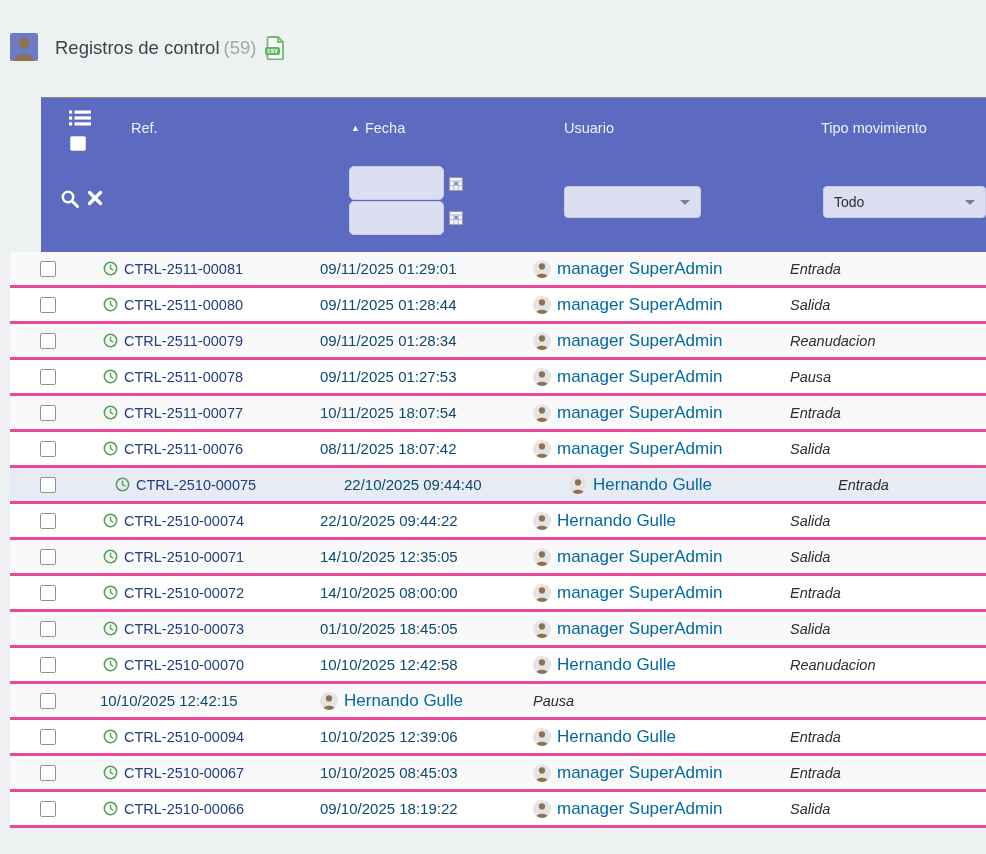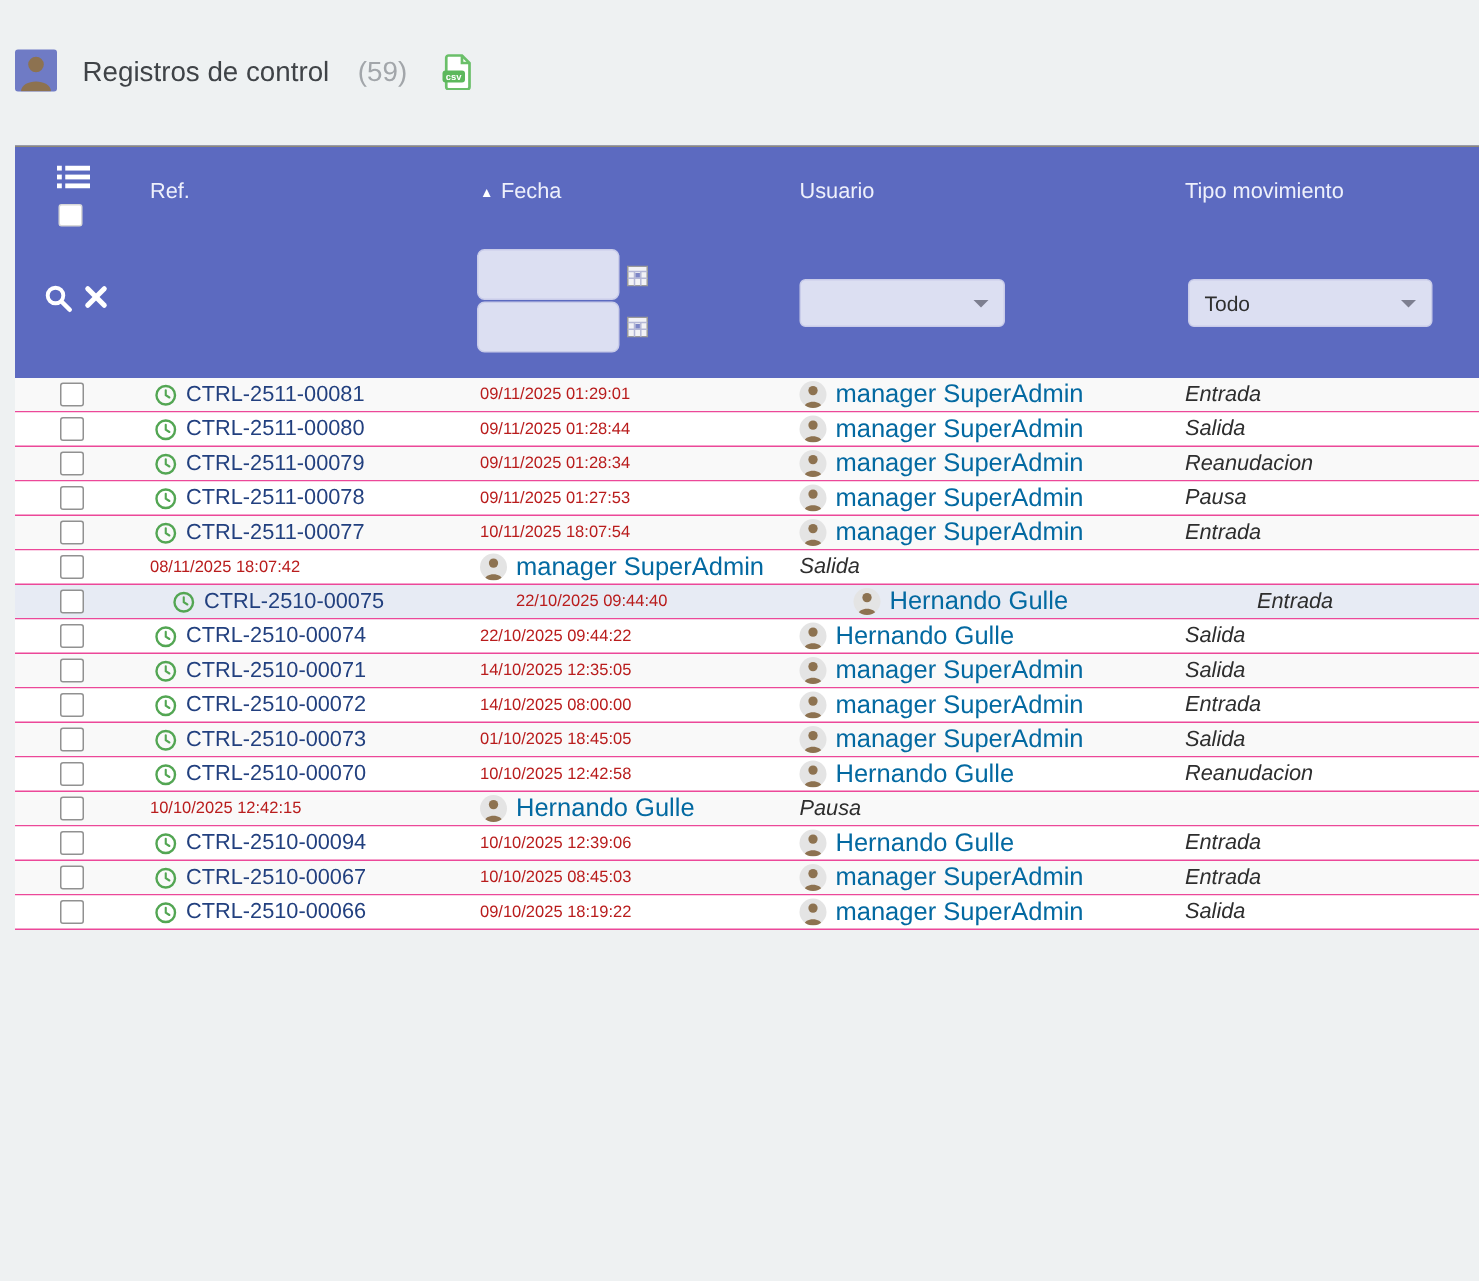--- a/index.html
+++ b/index.html
@@ -4,30 +4,30 @@
 <style>
   * { margin:0; padding:0; box-sizing:border-box; }
   html,body { width:986px; height:854px; overflow:hidden;
     font-family:"Liberation Sans", sans-serif; background:#eef1f2; }
 
   
   .page-header { position:absolute; left:0; top:0; width:986px; height:97px; }
   .title-avatar { position:absolute; left:10px; top:33px; width:28px; height:28px;
     background:#6f7bc5; border-radius:2px; overflow:hidden; }
   .page-title-wrap { position:absolute; left:55px; top:36px; display:flex;
-    align-items:center; gap:19px; }
+    align-items:center; gap:4px; }
   .page-title { font-size:18.5px; color:#3f4347; }
   .page-count { font-size:18.5px; color:#a2a6aa; }
   .csv-btn { width:23px; height:24px; display:inline-block; cursor:pointer; margin-left:3px; }
 
   
   .ctrl-table { position:absolute; left:10px; top:97px; width:976px; }
 
   .thead { position:relative; height:155px; background:#5c6ac0;
-    border-top:1px solid #8e897a; color:#eef0fb; }
+    border-top:1px solid #8e897a; color:#eef0fb;margin-left:31px; }
   .col-label { position:absolute; top:22px; font-size:14.5px; color:#eef0fb; }
   .lbl-ref { left:90px; }
   .lbl-fecha { left:310px; display:flex; align-items:center; gap:5px; }
   .sort-arrow { font-size:9px; color:#ffffff; }
   .lbl-usuario { left:523px; }
   .lbl-tipo { left:780px; }
 
   .list-icon { position:absolute; left:28px; top:12px; }
   .head-checkbox { position:absolute; left:29px; top:38px; width:16px; height:15px;
     background:#fff; border:1px solid #d8d8d8; border-radius:2px; appearance:none; cursor:pointer; }
@@ -47,29 +47,29 @@
     justify-content:space-between; padding:0 10px; font-size:14px; color:#2f2f2f;
     cursor:pointer; }
   .sel-usuario { left:523px; width:137px; }
   .sel-tipo { left:782px; width:163px; }
   .sel-arrow { width:0; height:0; border-left:5px solid transparent;
     border-right:5px solid transparent; border-top:5px solid #7d7f90; }
 
   
   .tbody { background:#fff; }
   .row { display:grid; grid-template-columns:90px 220px 213px 257px 1fr;
-    align-items:center; height:23px; border-bottom:1px solid #ec4899; background:#fff; }
+    align-items:center; height:36px; border-bottom:3px solid #ec4899; background:#fff; }
   .row.odd { background:#f9f9f9; }
   .row.highlight { background:#e7ebf4;gap:12px; }
   .cell-sel { padding-left:30px; }
   .row-checkbox { width:16px; height:16px; appearance:none; background:#fff;
     border:1.5px solid #919191; border-radius:2px; cursor:pointer; display:block; }
   .cell-ref { display:flex; align-items:center; gap:6px; padding-left:3px; }
   .ref-link { color:#22407f; font-size:14.5px; text-decoration:none; cursor:pointer; }
-  .cell-fecha { font-size:11px; color:#b91c1c; }
+  .cell-fecha { font-size:15px; color:#0c4a6e; }
   .cell-user { display:flex; align-items:center; gap:6px; }
   .user-avatar { width:18px; height:18px; border-radius:50%; background:#e4e4e4;
     overflow:hidden; flex:0 0 18px; }
   .user-link { color:#0369a1; font-size:17px; cursor:pointer; }
   .cell-tipo { font-size:14.5px; color:#2e2e2e;font-style:italic; }
 </style>
 </head>
 <body>
 
 <div class="page-header">
@@ -293,20 +293,29 @@
       </span>
       <span class="user-link">manager SuperAdmin</span>
     </div>
     <div class="cell-tipo">Entrada</div>
   </div>
 
   <div class="row">
     <div class="cell-sel">
       <input type="checkbox" class="row-checkbox" style="">
     </div>
+    <div class="cell-ref">
+      <span>
+        <svg width="15" height="15" viewBox="0 0 16 16" style="display:block">
+          <circle cx="8" cy="8" r="6.6" fill="none" stroke="#53a653" stroke-width="1.7"></circle>
+          <path d="M8 4.4 V8 L10.6 9.6" fill="none" stroke="#53a653" stroke-width="1.5" stroke-linecap="round"></path>
+        </svg>
+      </span>
+      <span class="ref-link">CTRL-2511-00076</span>
+    </div>
     <div class="cell-fecha">08/11/2025 18:07:42</div>
     <div class="cell-user">
       <span class="user-avatar">
         <svg width="18" height="18" viewBox="0 0 18 18" style="display:block">
           <circle cx="9" cy="6.4" r="3.1" fill="#8d7250"></circle>
           <path d="M3 18 C3 12.4 15 12.4 15 18 Z" fill="#8d7250"></path>
         </svg>
       </span>
       <span class="user-link">manager SuperAdmin</span>
     </div>

